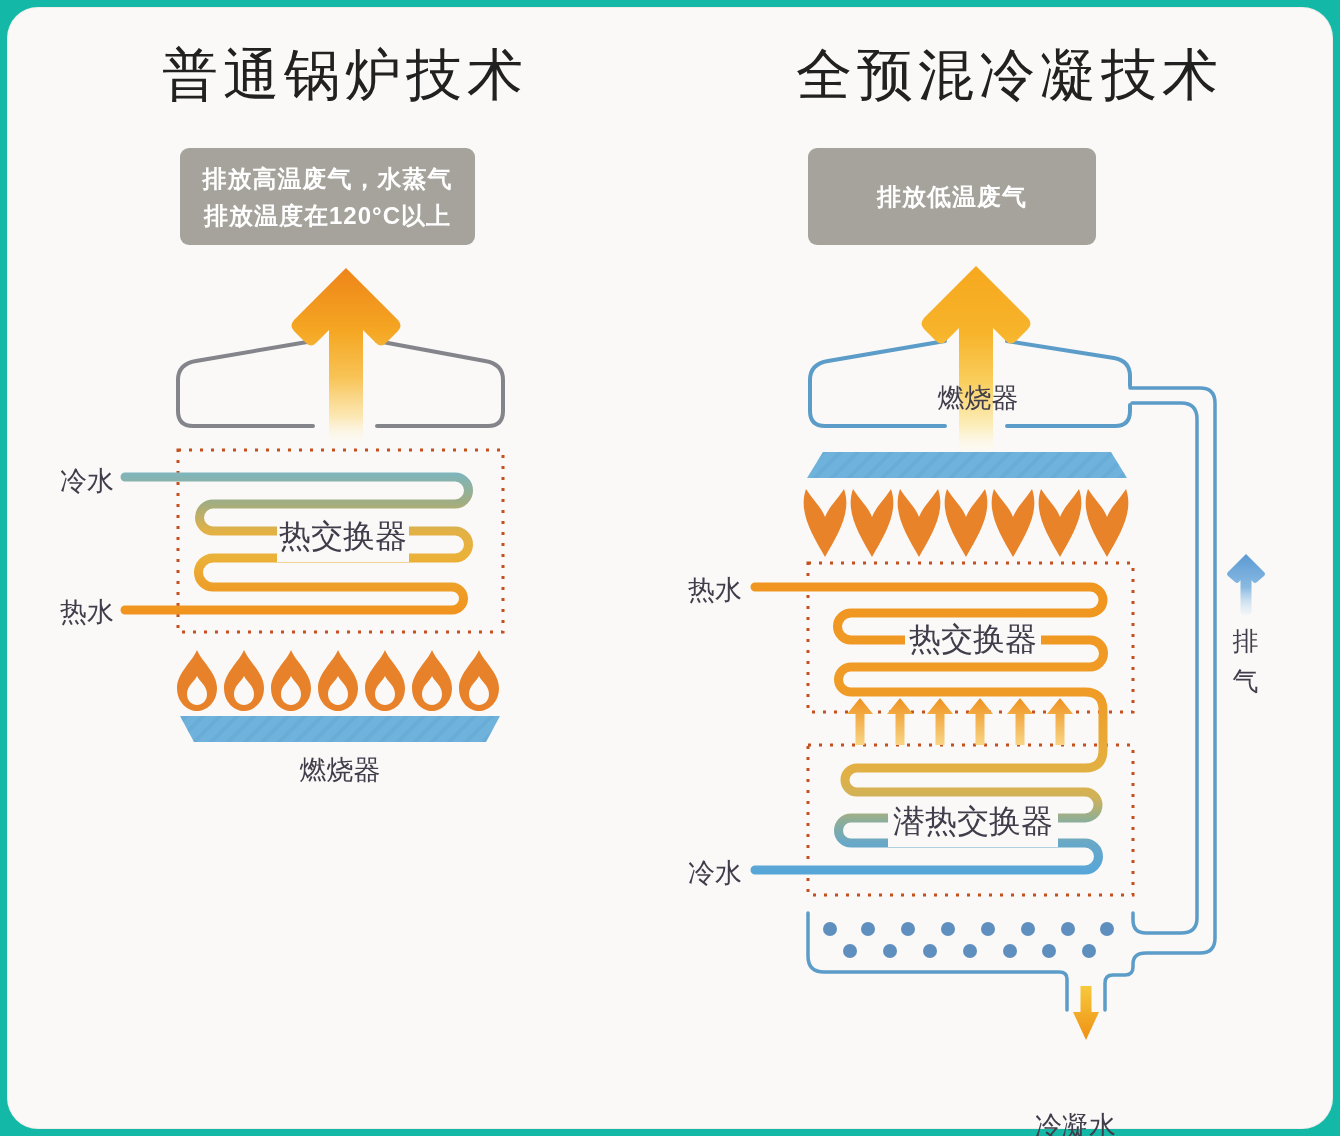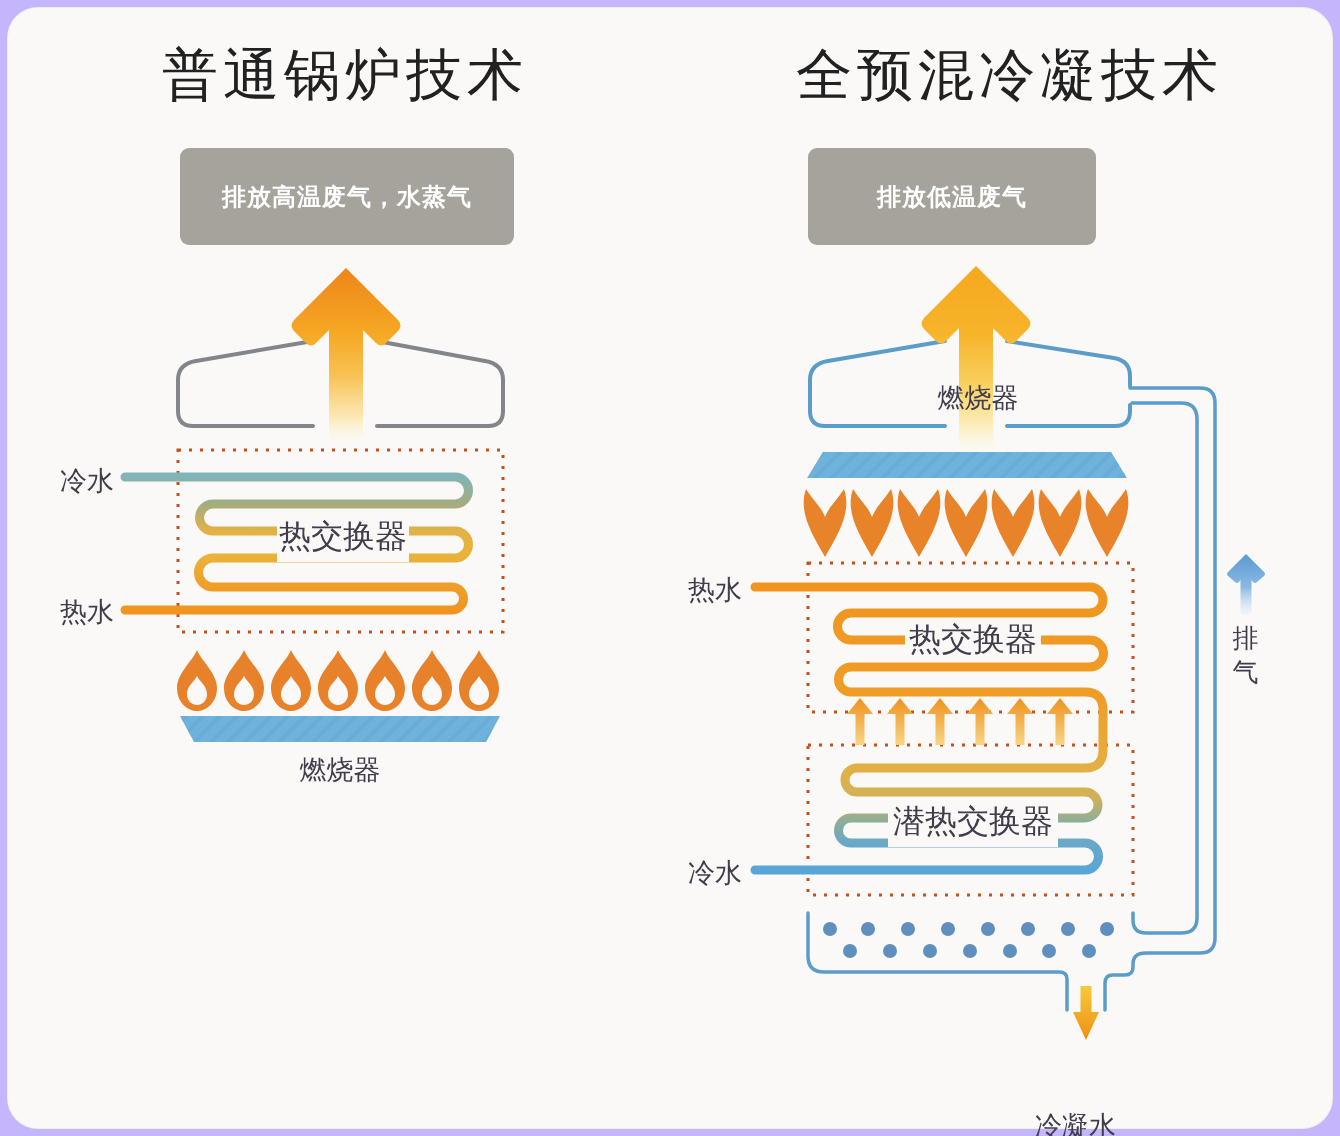--- a/index.html
+++ b/index.html
@@ -1,44 +1,44 @@
 <!DOCTYPE html>
 <html style="--background: #faf9f7; --note_box_gray: #a6a39c; --text_dark: #413d4b; --accent_orange: #f09123; --flame_orange: #e8822a; --coil_teal: #7eb5bc; --coil_yellow: #e7b23e; --pipe_blue: #5b9cc9; --plate_blue: #6fb3dd; --water_dot_blue: #5f8fbe; --dotted_border: #c44f1f; --hood_gray: #84858b; --exhaust_arrow_blue: #5b9ad3;"><head>
 <meta charset="utf-8">
 <style>
   html,body{margin:0;padding:0;background:#ffffff;}
-  .stage{position:relative;width:1340px;height:1136px;background:#c4b5fd;overflow:hidden;
+  .stage{position:relative;width:1340px;height:1136px;background:#14b8a6;overflow:hidden;
          font-family:"Liberation Sans", sans-serif;}
   .card{position:absolute;left:8px;top:8px;right:8px;bottom:8px;border-radius:30px;
         background:var(--background,#faf9f7);box-shadow:0 0 0 1px #efeeec;}
   svg.diagram{position:absolute;left:0;top:0;}
   .title{position:absolute;color:#212121;font-size:56px;font-weight:500;letter-spacing:5px;
          text-align:center;white-space:nowrap;}
   .title.left{left:145px;top:38px;width:400px;}
   .title.right{left:796px;top:38px;width:400px;}
   .note-box{position:absolute;background:var(--note_box_gray,#a6a39c);border-radius:9px;
             color:#ffffff;font-weight:bold;font-size:24px;line-height:37px;text-align:center;
             display:flex;flex-direction:column;justify-content:center;letter-spacing:1px;}
-  .note-box.left{left:180px;top:148px;width:334px;height:97px;}
+  .note-box.left{left:180px;top:148px;width:295px;height:97px;}
   .note-box.right{left:808px;top:148px;width:288px;height:97px;}
   .label{position:absolute;color:var(--text_dark,#413d4b);font-size:27px;font-weight:400;
          white-space:nowrap;}
   .label.mask{background:var(--background,#faf9f7);text-align:center;white-space:nowrap;
               display:flex;align-items:center;justify-content:center;font-size:32px;}
   .lbl-cold-l{left:60px;top:463px;}
   .lbl-hot-l{left:60px;top:594px;}
   .lbl-hx-l{left:277px;top:512px;width:132px;height:50px;}
   .lbl-burner-l{left:245px;top:752px;width:190px;text-align:center;}
   .lbl-burner-r{left:883px;top:380px;width:190px;text-align:center;}
   .lbl-hot-r{left:688px;top:572px;}
   .lbl-cold-r{left:688px;top:855px;}
   .lbl-hx-r{left:905px;top:618px;width:136px;height:44px;}
   .lbl-lhx-r{left:888px;top:797px;width:170px;height:50px;}
   .lbl-exhaust{left:1231px;top:621px;width:29px;white-space:normal;word-break:break-all;
-               font-size:26px;line-height:34px;text-align:center;}
+               font-size:26px;line-height:40px;text-align:center;}
   .lbl-condensate{left:1035px;top:1108px;}
 </style>
 </head>
 <body>
 
 <div class="stage">
   <div class="card"></div>
 
   <svg class="diagram" width="1340" height="1136" viewBox="0 0 1340 1136">
     <defs>
@@ -192,20 +192,21 @@
       <path transform="translate(1060,522)" d="M -19 -33 C -27 -10 -13 12 0 35 C 13 12 27 -10 19 -33 C 11 -21 4 -15 0 -5 C -4 -15 -11 -21 -19 -33 Z"></path>
       <path transform="translate(1107,522)" d="M -19 -33 C -27 -10 -13 12 0 35 C 13 12 27 -10 19 -33 C 11 -21 4 -15 0 -5 C -4 -15 -11 -21 -19 -33 Z"></path>
     </g>
   </svg>
 
   <div class="title left">普通锅炉技术</div>
   <div class="title right">全预混冷凝技术</div>
 
   <div class="note-box left">
     <div>排放高温废气，水蒸气</div>
+    <div>排放温度在120°C以上</div>
   </div>
   <div class="note-box right">
     <div>排放低温废气</div>
   </div>
 
   <div class="label lbl-cold-l">冷水</div>
   <div class="label lbl-hot-l">热水</div>
   <div class="label mask lbl-hx-l">热交换器</div>
   <div class="label lbl-burner-l">燃烧器</div>
 

